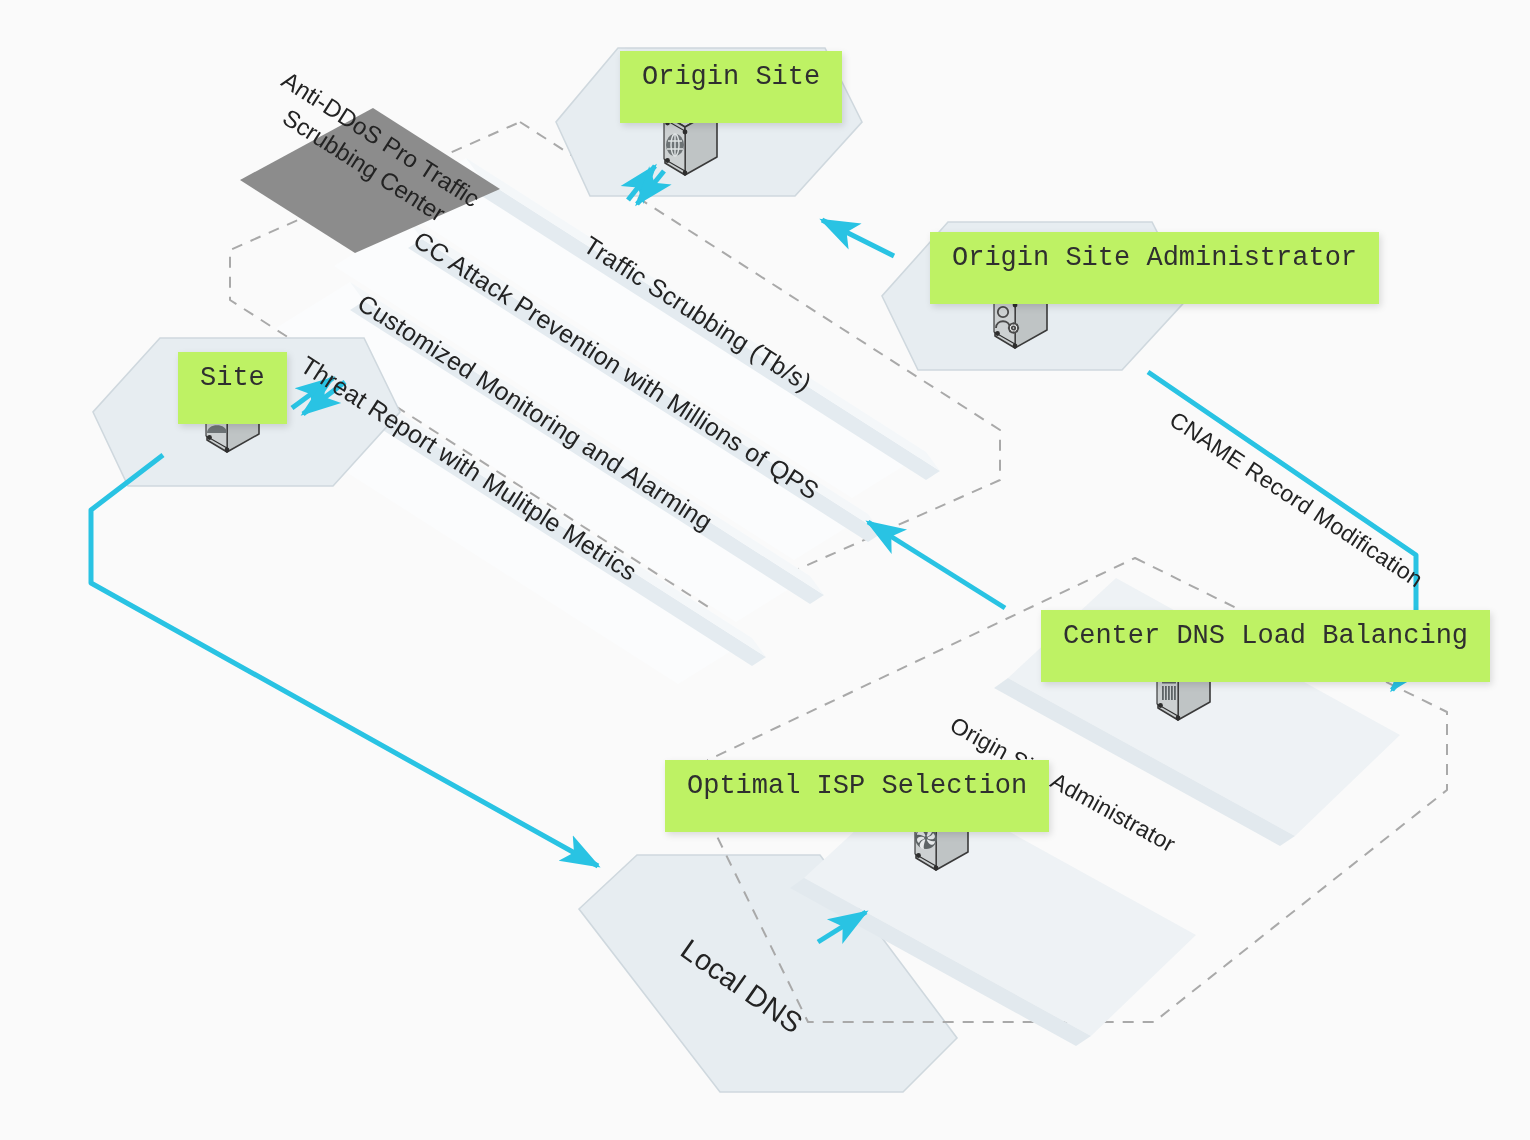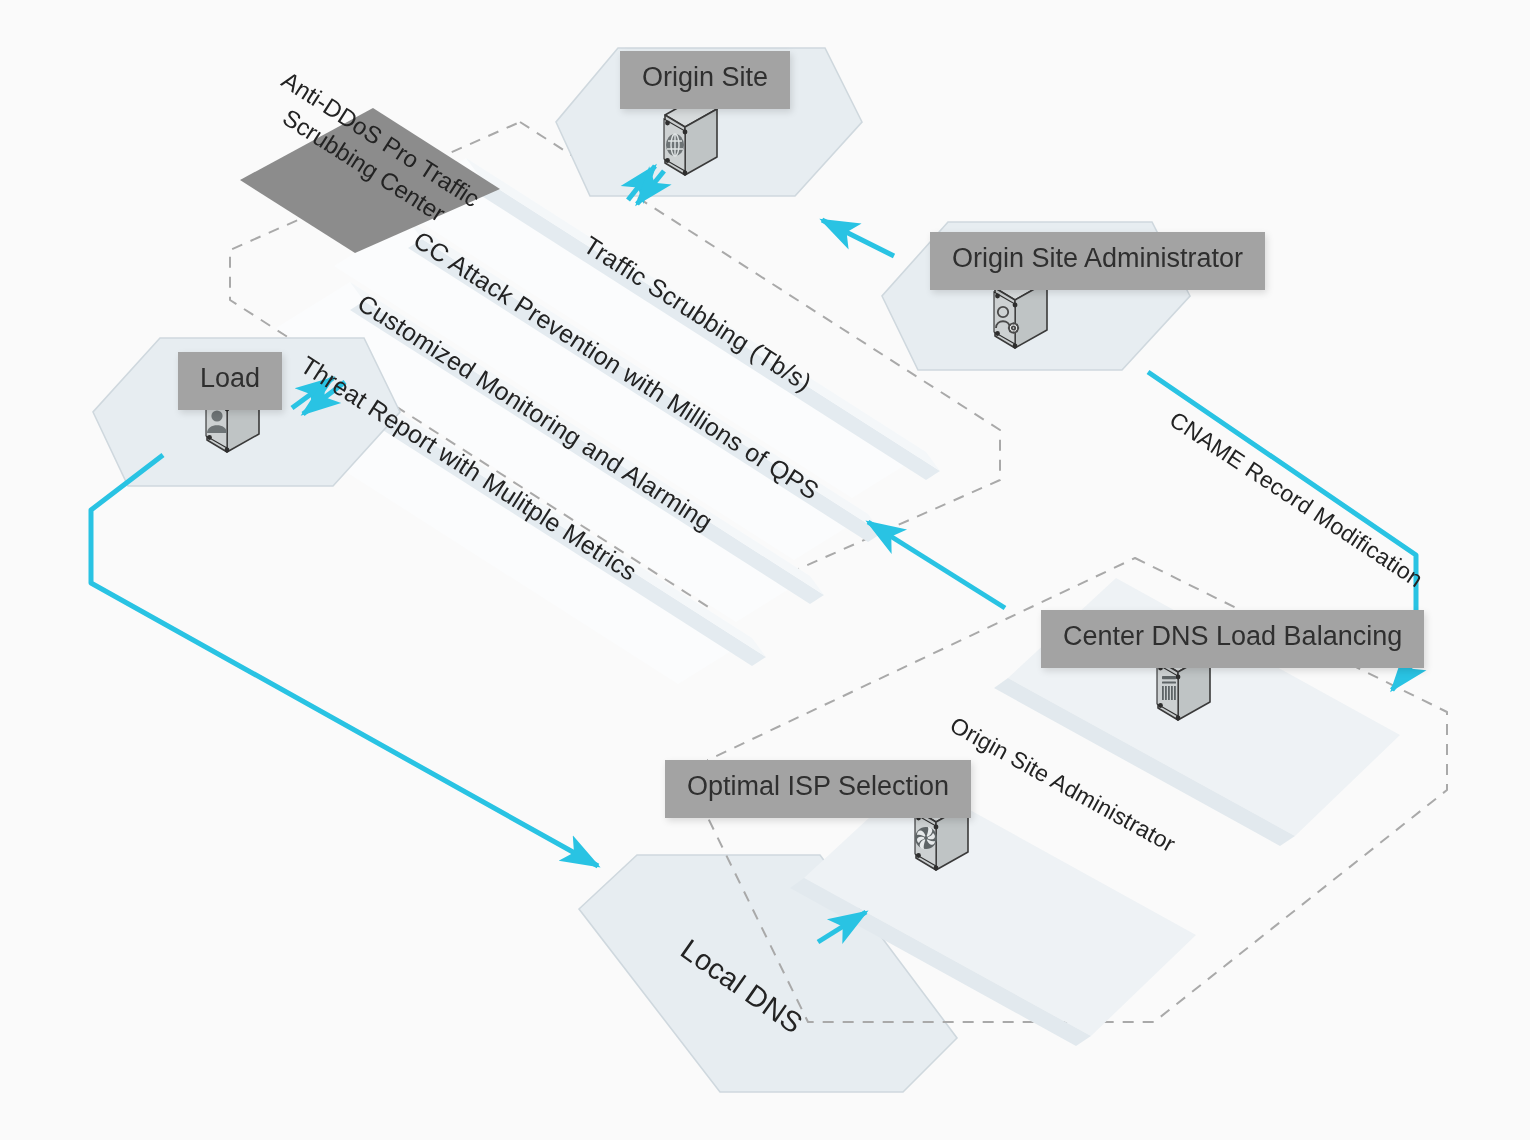--- a/index.html
+++ b/index.html
@@ -22,28 +22,28 @@
   #stage svg.layer {
     position: absolute;
     left: 0;
     top: 0;
     width: 1530px;
     height: 1140px;
   }
   
   .callout {
     position: absolute;
-    background: #a3a3a3;
+    background: #bef264;
     color: #2f2f2f;
     font-size: 27px;
     line-height: 1.0;
-    padding: 13px 22px 18px 22px;
+    padding: 13px 22px 32px 22px;
     white-space: nowrap;
     box-shadow: 2px 3px 7px rgba(0,0,0,0.13);
-    font-family: Liberation Sans, sans-serif;
+    font-family: Liberation Mono, monospace;
   }
   
   .slab-text {
     position: absolute;
     color: #232323;
     font-size: 25px;
     white-space: nowrap;
     transform-origin: 0 50%;
     font-family: "Liberation Sans", sans-serif;
     letter-spacing: 0.2px;
@@ -281,19 +281,19 @@
   <div class="slab-text small" style="left:1172px; top:404px; transform: rotate(33.5deg);">CNAME Record Modification</div>
 
   <div class="slab-text small" style="left:952px; top:710px; transform: rotate(29deg);">Origin Site Administrator</div>
 
   <div class="slab-text" style="left:684px; top:930px; font-size:29px; transform: rotate(35deg);">Local DNS</div>
 
   <div class="callout" style="left:620px; top:51px;">Origin Site</div>
 
   <div class="callout" style="left:930px; top:232px;">Origin Site Administrator</div>
 
-  <div class="callout" style="left:178px; top:352px;">Load</div>
+  <div class="callout" style="left:178px; top:352px;">Site</div>
 
   <div class="callout" style="left:1041px; top:610px;">Center DNS Load Balancing</div>
 
   <div class="callout" style="left:665px; top:760px;">Optimal ISP Selection</div>
 
 </div>
 
 </body></html>

